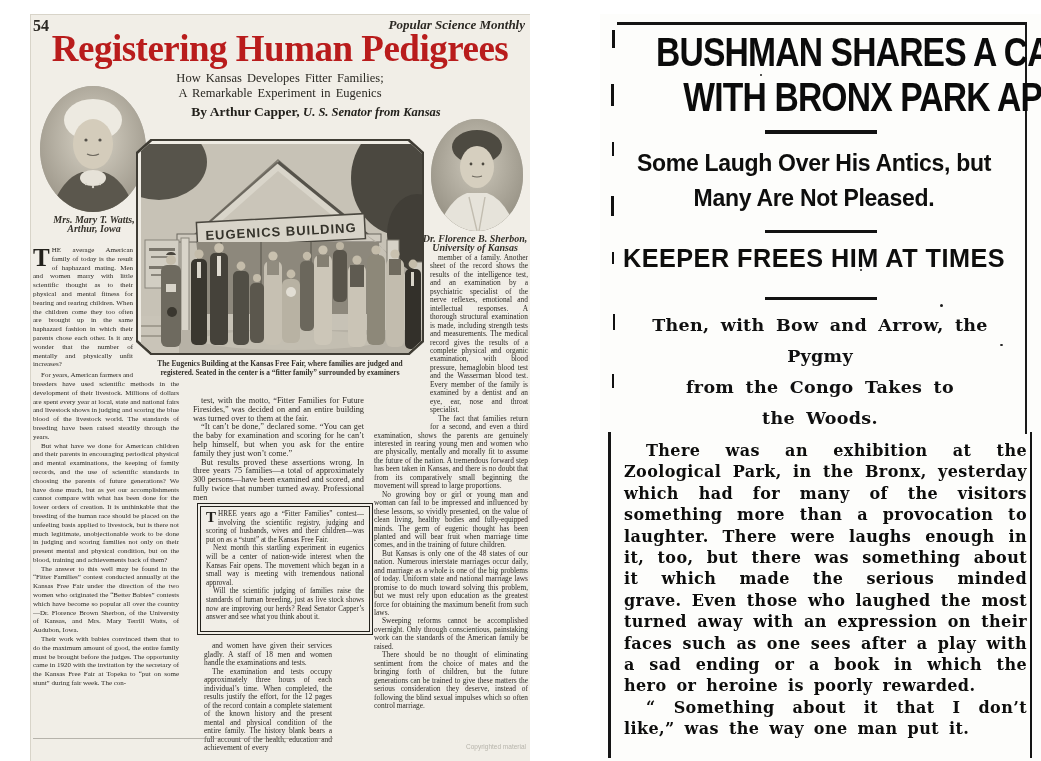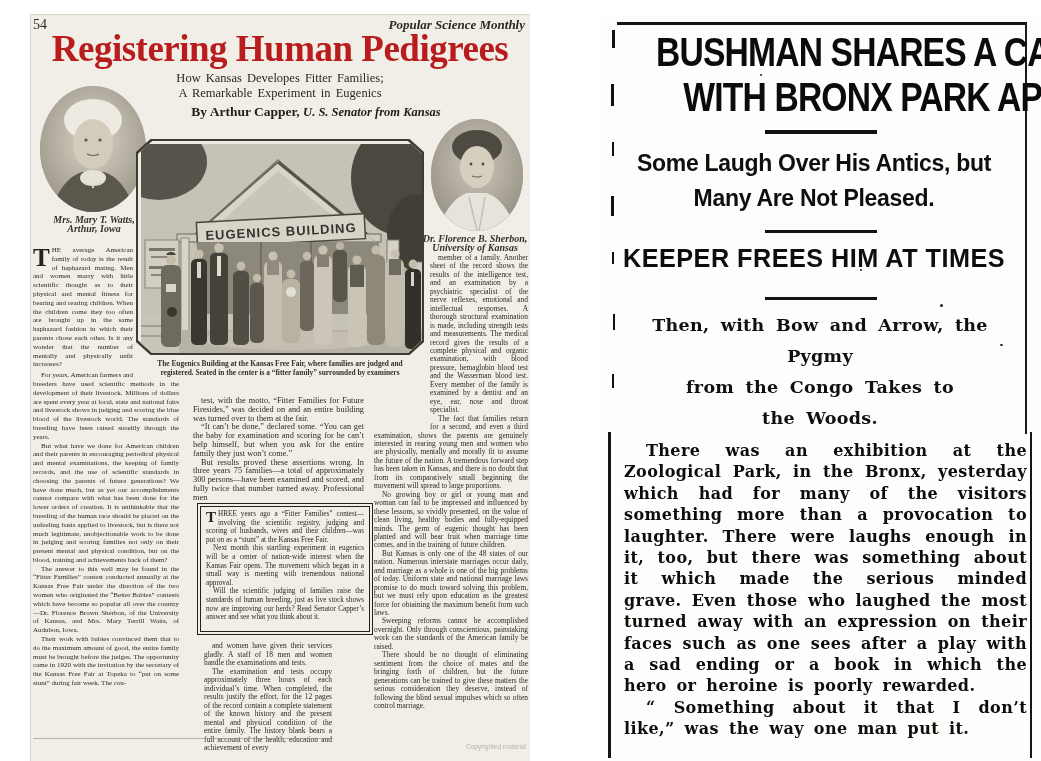--- a/index.html
+++ b/index.html
@@ -1,21 +1,21 @@
 <!DOCTYPE html>
 <html><head>
 <meta charset="utf-8">
 <style>
   html,body{margin:0;padding:0;background:#ffffff;}
   .canvas{position:relative;width:1041px;height:761px;background:#ffffff;overflow:hidden;
           font-family:"Liberation Serif","DejaVu Serif",serif;color:#2b2823;}
   
   .mag{position:absolute;left:30px;top:14px;width:500px;height:747px;background:#f1eee7;
        box-shadow:inset 1px 1px 0 #d8d4c9;}
-  .mag-pgnum{position:absolute;left:3px;top:3px;font-size:14px;font-weight:normal;}
+  .mag-pgnum{position:absolute;left:3px;top:3px;font-size:16px;font-weight:bold;}
   .mag-journal{position:absolute;right:5px;top:3px;font-size:13px;font-weight:bold;font-style:italic;}
   .mag-title{position:absolute;left:0;top:13px;width:100%;margin:0;text-align:center;
              font-size:37px;font-weight:700;letter-spacing:-.5px;color:#b91c1c;}
   .mag-subtitle{position:absolute;left:0;top:57px;width:100%;text-align:center;
                 font-size:12.5px;line-height:15px;color:#2a2822;word-spacing:2px;}
   .mag-byline{position:absolute;left:0;top:90px;width:100%;text-align:center;font-size:13.5px;color:#23211c;padding-left:36px;}
   .mag-byline .by{font-weight:700;}
   .mag-byline .bt{font-weight:700;font-style:italic;font-size:12.5px;}
   .portrait{position:absolute;border-radius:50%;overflow:hidden;
             box-shadow:inset 0 0 10px 5px rgba(92,87,76,.5);}

